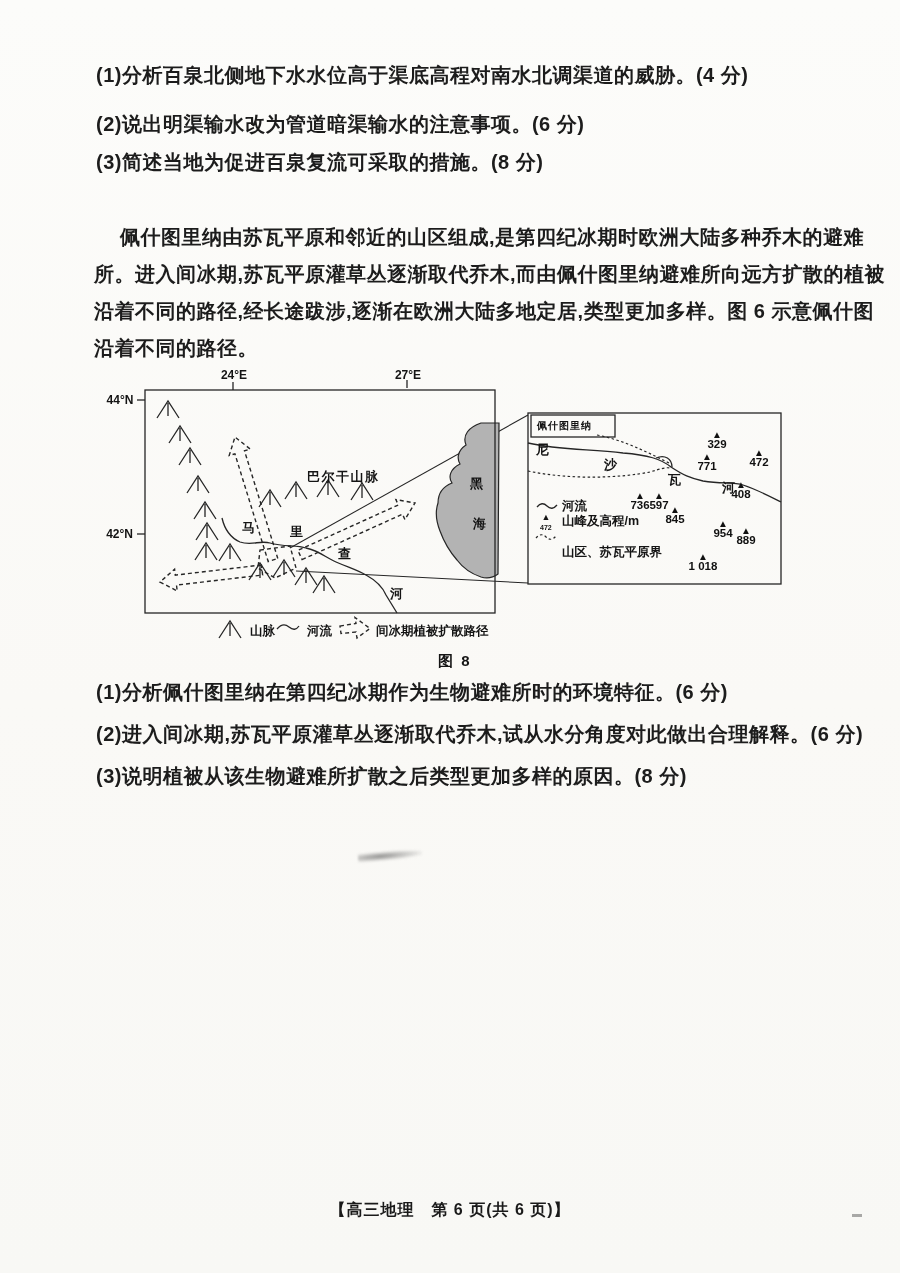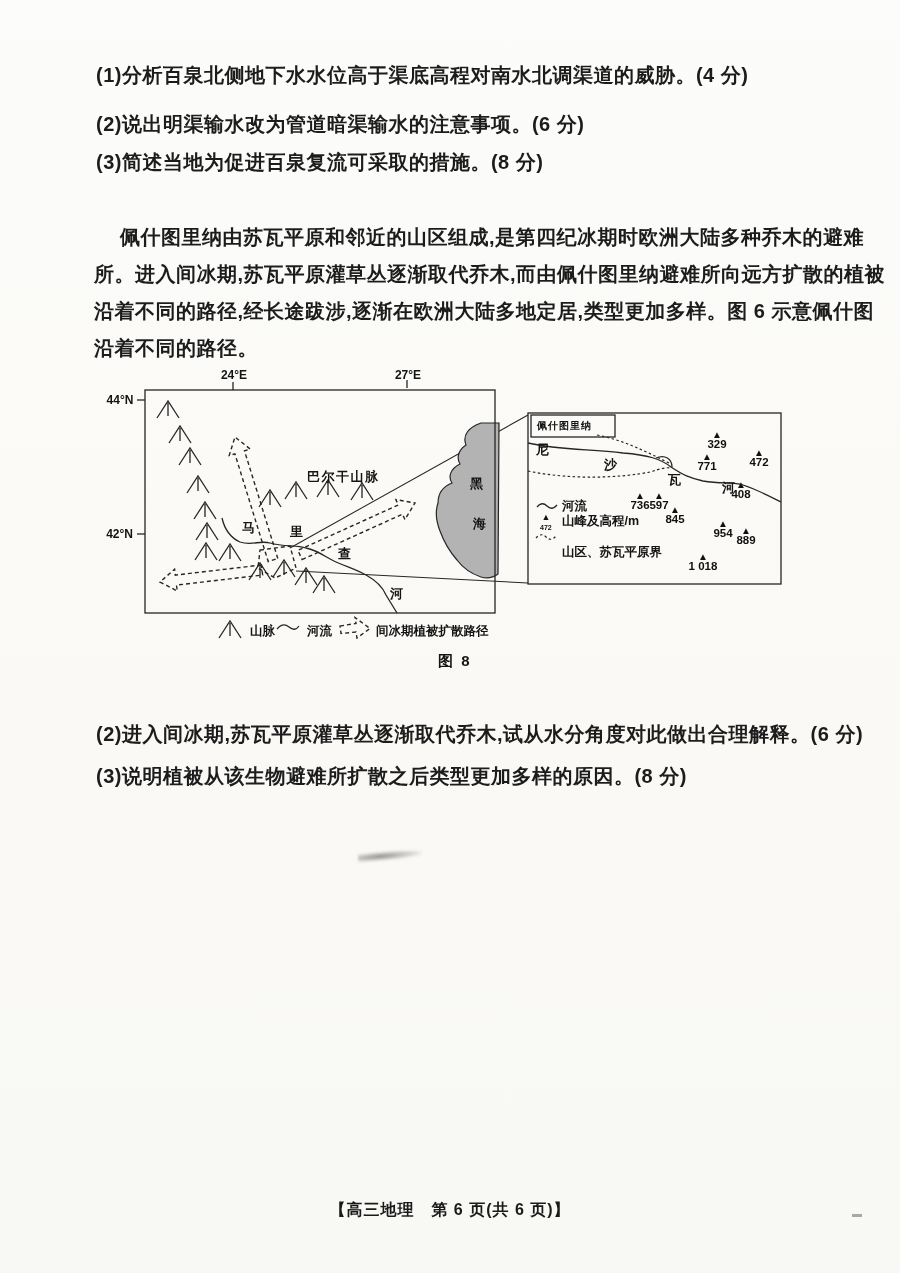--- a/index.html
+++ b/index.html
@@ -208,20 +208,21 @@
         <div class="flabel cn-char" style="left: 290px; top: 219px;">河</div>
         <div class="flabel cn-char" style="left: 370px; top: 109px;">黑</div>
         <div class="flabel cn-char" style="left: 373px; top: 149px;">海</div>
         <div class="flabel cn-char" style="left: 436px; top: 75px;">尼</div>
         <div class="flabel cn-char" style="left: 504px; top: 90px;">沙</div>
         <div class="flabel cn-char" style="left: 568px; top: 105px;">瓦</div>
         <div class="flabel cn-char" style="left: 622px; top: 113px;">河</div>
       </div>
   </div>
 
+  <div class="qtext" style="left:96px;top:679px">(1)分析佩什图里纳在第四纪冰期作为生物避难所时的环境特征。(6 分)</div>
   <div class="qtext" style="left:96px;top:721px">(2)进入间冰期,苏瓦平原灌草丛逐渐取代乔木,试从水分角度对此做出合理解释。(6 分)</div>
   <div class="qtext" style="left:96px;top:763px">(3)说明植被从该生物避难所扩散之后类型更加多样的原因。(8 分)</div>
 
   <div class="smudge"></div>
   <div class="mark-dash"></div>
 
   <div class="footer">【高三地理　第 6 页(共 6 页)】</div>
 </div>
 
 </body></html>

